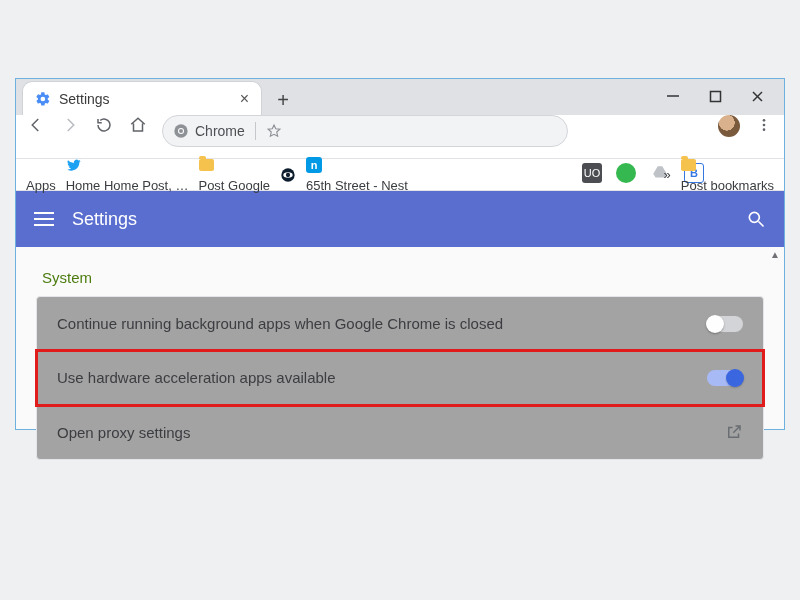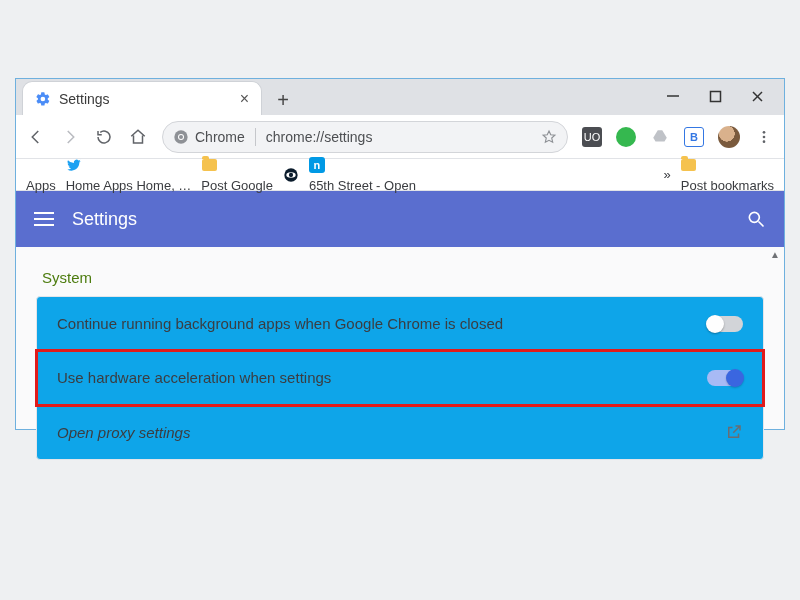--- a/index.html
+++ b/index.html
@@ -15,25 +15,25 @@
 
   
   .tabstrip { height: 36px; background: #dfe1e5; display: flex; align-items: flex-end; padding-left: 6px; margin-top: -34px; }
   .tab { background: #fff; height: 34px; border-top-left-radius: 10px; border-top-right-radius: 10px; display: flex; align-items: center; padding: 0 12px; min-width: 240px; border: 1px solid #cfd2d7; border-bottom: none; position: relative; }
   .tab .favicon { width: 16px; height: 16px; margin-right: 8px; display:flex; align-items:center; justify-content:center; }
   .tab-title { font-size: 14px; color: #3b3b3b; flex:1; }
   .tab-close { font-size: 16px; color: #555; }
   .newtab { width: 30px; height: 30px; display:flex; align-items:center; justify-content:center; font-size:20px; color:#444; margin-left: 6px; }
 
   
-  .toolbar { height: 44px; background: #fff; border-bottom: 1px solid #e1e3e7; display:flex; align-items:center; padding: 0 10px; gap: 14px; }
+  .toolbar { height: 44px; background: #fff; border-bottom: 1px solid #e1e3e7; display:flex; align-items:flex-start; padding: 0 10px; gap: 14px; }
   .toolbar .navbtn { width:20px; height:20px; display:flex; align-items:center; justify-content:center; color:#606368; }
   .omnibox { flex:1; height: 32px; border:1px solid #d3d5d9; border-radius: 16px; background:#f2f3f5; display:flex; align-items:center; padding: 0 10px; gap:6px; color:#4d4f52; font-size:14px; }
   .omnibox .sep { width:1px; height:18px; background:#c5c7cb; margin:0 4px; }
-  .ext-icon { width:20px; height:20px; display:flex; align-items:center; justify-content:center; border-radius:3px; font-size:11px; color:#fff; }
+  .ext-icon { width:20px; height:20px; display:flex; align-items:center; justify-content:center; border-radius:3px; font-size:11px; color:#fff;margin-top:48px; }
   .avatar { width:22px; height:22px; border-radius:50%; background: radial-gradient(circle at 40% 35%, #d9b18c 0 40%, #7a5a3d 41% 100%); }
 
   
   .bmbar { height: 32px; border-bottom: 1px solid #e1e3e7; display:flex; align-items:center; padding: 0 10px; gap:10px; font-size:13px; color:#3a3c40; }
   .bm { display:flex; align-items:flex-start; gap:5px; white-space:nowrap;flex-direction:column; }
   .bm .ficon { width:16px; height:16px; display:flex; align-items:center; justify-content:center; }
   .folder { width:15px; height:12px; background:#f5c24e; border-radius:2px; position:relative; }
   .folder:before { content:""; position:absolute; top:-3px; left:0; width:7px; height:3px; background:#f5c24e; border-radius:2px 2px 0 0; }
   .apps-dots { display:grid; grid-template-columns:repeat(3,4px); grid-template-rows:repeat(3,4px); gap:2px; }
   .apps-dots span { width:4px; height:4px; border-radius:1px; }
@@ -41,23 +41,23 @@
   
   .settingsbar { height: 56px; background:#5a6ecf; color:#fff; display:flex; align-items:center; padding: 0 18px; gap: 18px; }
   .hamb { display:flex; flex-direction:column; gap:4px; }
   .hamb span { width:20px; height:2px; background:#fff; }
   .settingsbar-title { font-size:18px; font-weight:500; flex:1; }
 
   
   .content { padding: 18px 20px; background:#fafafb; position:relative; height: calc(100% - 34px - 36px - 44px - 32px - 56px + 34px); }
   .scrollbar-up { position:absolute; top:2px; right:4px; color:#707276; font-size:10px; }
   .section-title { font-size:15px; color:#4d7c0f; margin: 4px 0 10px 6px; }
-  .card { background:#0ea5e9; border:1px solid #e3e5e9; border-radius:4px; }
+  .card { background:#a3a3a3; border:1px solid #e3e5e9; border-radius:4px; }
   .row { display:flex; align-items:center; justify-content:space-between; padding: 18px 20px; border-bottom:1px solid #eceef2; }
-  .row:last-child { border-bottom:none;font-style:italic; }
+  .row:last-child { border-bottom:none; }
   .row-label { font-size:15px; color:#3b3d41; }
   .highlight { outline: 3px solid #e11b1b; outline-offset:-1px; }
 
   
   .toggle { width:36px; height:16px; border-radius:10px; position:relative; }
   .toggle .knob { width:18px; height:18px; border-radius:50%; position:absolute; top:-1px; }
   .toggle.off { background:#d2d4d8; }
   .toggle.off .knob { left:-1px; background:#fefefe; box-shadow:0 1px 2px rgba(0,0,0,.3); }
   .toggle.on { background:#a8baf5; }
   .toggle.on .knob { right:-1px; background:#3a66e0; box-shadow:0 1px 2px rgba(0,0,0,.2); }
@@ -128,21 +128,20 @@
       <div class="omnibox">
         <span>
           <svg width="16" height="16" viewBox="0 0 24 24">
               <circle cx="12" cy="12" r="10" fill="#8e9196"></circle>
               <circle cx="12" cy="12" r="4.5" fill="#fff"></circle>
               <circle cx="12" cy="12" r="3" fill="#8e9196"></circle>
             </svg>
         </span>
         <span>Chrome</span>
         <span class="sep"></span>
-        <span style="flex:1;">chrome://settings</span>
         <span>
           <svg width="16" height="16" viewBox="0 0 24 24">
               <path fill="none" stroke="#8c8f94" stroke-width="1.7" d="M12 3l2.6 5.7 6.2.6-4.7 4.3 1.4 6.1L12 16.9 6.5 19.7l1.4-6.1L3.2 9.3l6.2-.6z"></path>
             </svg>
         </span>
       </div>
       <div class="ext-icon" style="background:#4b4d52;">UO</div>
       <div class="ext-icon" style="background:#35b84f; border-radius:50%;"></div>
       <div class="ext-icon">
         <svg width="18" height="18" viewBox="0 0 24 24">
@@ -174,40 +173,40 @@
             <span style="background:#d23f31"></span>
         </span>
         <span>Apps</span>
       </div>
       <div class="bm">
         <span class="ficon">
             <svg width="16" height="16" viewBox="0 0 24 24">
               <path fill="#1da1f2" d="M22 5.9a8.2 8.2 0 0 1-2.4.7 4.1 4.1 0 0 0 1.8-2.3 8.2 8.2 0 0 1-2.6 1 4.1 4.1 0 0 0-7 3.7A11.6 11.6 0 0 1 3 4.8a4.1 4.1 0 0 0 1.3 5.5 4.1 4.1 0 0 1-1.9-.5v.1a4.1 4.1 0 0 0 3.3 4 4.1 4.1 0 0 1-1.9.1 4.1 4.1 0 0 0 3.8 2.8A8.3 8.3 0 0 1 2 18.6 11.6 11.6 0 0 0 8.3 20.5c7.5 0 11.7-6.3 11.7-11.7v-.5A8.3 8.3 0 0 0 22 5.9z"></path>
             </svg>
           </span>
-        <span>Home Apps Home, …</span>
+        <span>Home Home Post, …</span>
       </div>
       <div class="bm">
         <span class="ficon">
             <span class="folder"></span>
           </span>
         <span>Post Google</span>
       </div>
       <div class="bm">
         <span class="ficon">
             <svg width="16" height="16" viewBox="0 0 24 24">
               <circle cx="12" cy="12" r="10" fill="#0b1c2c"></circle>
               <ellipse cx="12" cy="12" rx="7" ry="4" fill="#fff"></ellipse>
               <circle cx="12" cy="12" r="3.2" fill="#0b1c2c"></circle>
             </svg>
           </span>
       </div>
       <div class="bm">
         <span class="ficon" style="background:#0099e5; color:#fff; font-size:11px; font-weight:700; border-radius:3px; width:16px;">n</span>
-        <span>65th Street - Open</span>
+        <span>65th Street - Nest</span>
       </div>
       <div class="bm" style="margin-left:auto;">»</div>
       <div class="bm">
         <span class="ficon">
             <span class="folder"></span>
           </span>
         <span>Post bookmarks</span>
       </div>
     </div>
 
@@ -231,21 +230,21 @@
       <div class="section-title">System</div>
 
       <div class="card">
         <div class="row">
           <span class="row-label">Continue running background apps when Google Chrome is closed</span>
           <div class="toggle off">
               <div class="knob"></div>
             </div>
         </div>
         <div class="row highlight">
-          <span class="row-label">Use hardware acceleration when settings</span>
+          <span class="row-label">Use hardware acceleration apps available</span>
           <div class="toggle on">
               <div class="knob"></div>
             </div>
         </div>
         <div class="row">
           <span class="row-label">Open proxy settings</span>
           <span class="openext">
             <svg width="18" height="18" viewBox="0 0 24 24">
                 <path fill="none" stroke="#6a6d72" stroke-width="2" d="M14 4h6v6M20 4l-9 9M18 14v5H5V6h5"></path>
               </svg>

